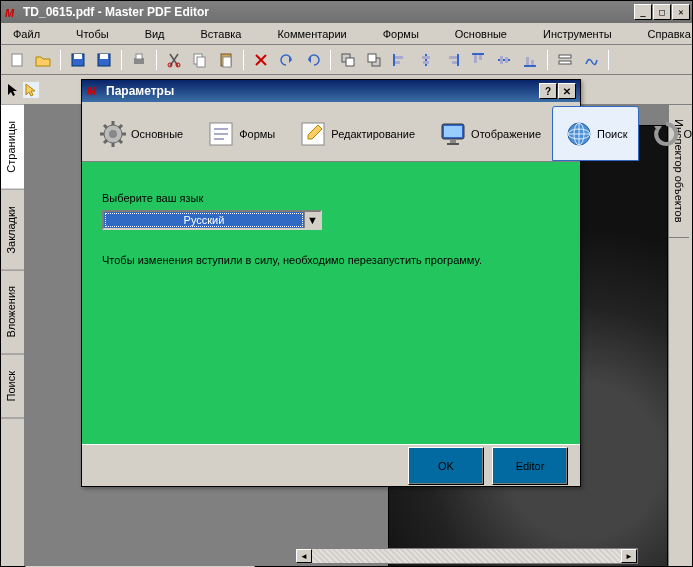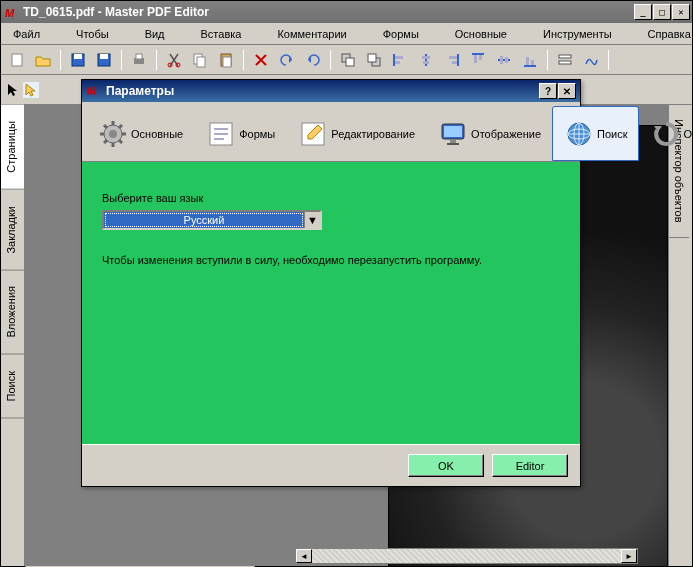--- a/index.html
+++ b/index.html
@@ -57,21 +57,21 @@
 .dtab .dtab-label { font-size: 11px; }
 
 .dialog-body { flex: 1; padding: 30px 20px; background: #22c55e; }
 .field-label { margin-bottom: 6px; }
 .combo { width: 220px; height: 20px; border: 2px inset #d4d0c8; background: #316ac5; color: #fff; display: flex; align-items: center; position: relative; }
 .combo-text { flex: 1; padding: 0 4px; background: #316ac5; color: #fff; border: 1px dotted #fff; margin:1px;text-align:center; }
 .combo-btn { width: 16px; height: 100%; background: #d4d0c8; border-left: 1px solid #808080; display: flex; align-items: center; justify-content: center; color: #000; }
 .hint-text { margin-top: 24px; color: #000; }
 
 .dialog-footer { height: 42px; display: flex; justify-content: flex-end; align-items: center; padding: 0 12px; gap: 8px; border-top: 1px solid #fff; }
-.dlg-button { width: 76px; height: 23px; background: #86efac; border: 1px solid #000; border-top-color: #fff; border-left-color:#fff; display: flex; align-items: center; justify-content: center; cursor: default; box-shadow: inset -1px -1px 0 #808080;}
+.dlg-button { width: 76px; height: 38px; background: #0369a1; border: 1px solid #000; border-top-color: #fff; border-left-color:#fff; display: flex; align-items: center; justify-content: center; cursor: default; box-shadow: inset -1px -1px 0 #808080;}
 
 .scrollbar-h { position: absolute; bottom: 2px; left: 270px; right: 30px; height: 16px; background: #d4d0c8; border: 1px solid #808080; display: flex; }
 .scroll-btn { width: 16px; height: 14px; background: #d4d0c8; border: 1px solid #fff; border-right-color: #000; border-bottom-color: #000; display: flex; align-items: center; justify-content: center; font-size: 8px; }
 .scroll-track { flex: 1; background: repeating-linear-gradient(45deg, #d4d0c8, #d4d0c8 2px, #e0e0e0 2px, #e0e0e0 4px); }
 
 svg { display: block; }
 </style>
 </head>
 <body>
 

